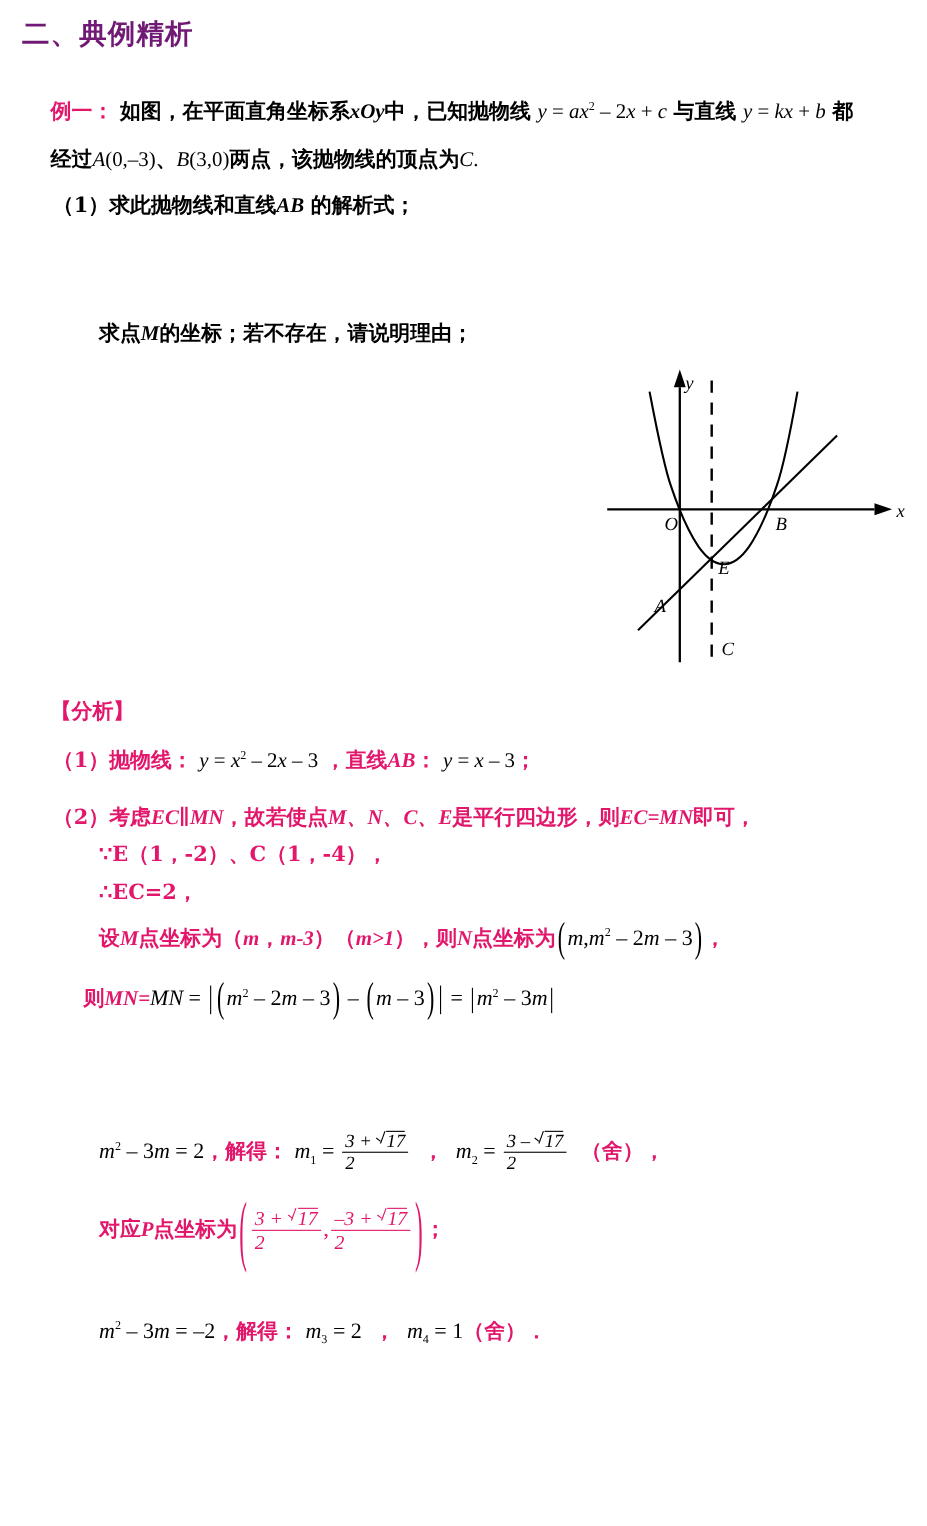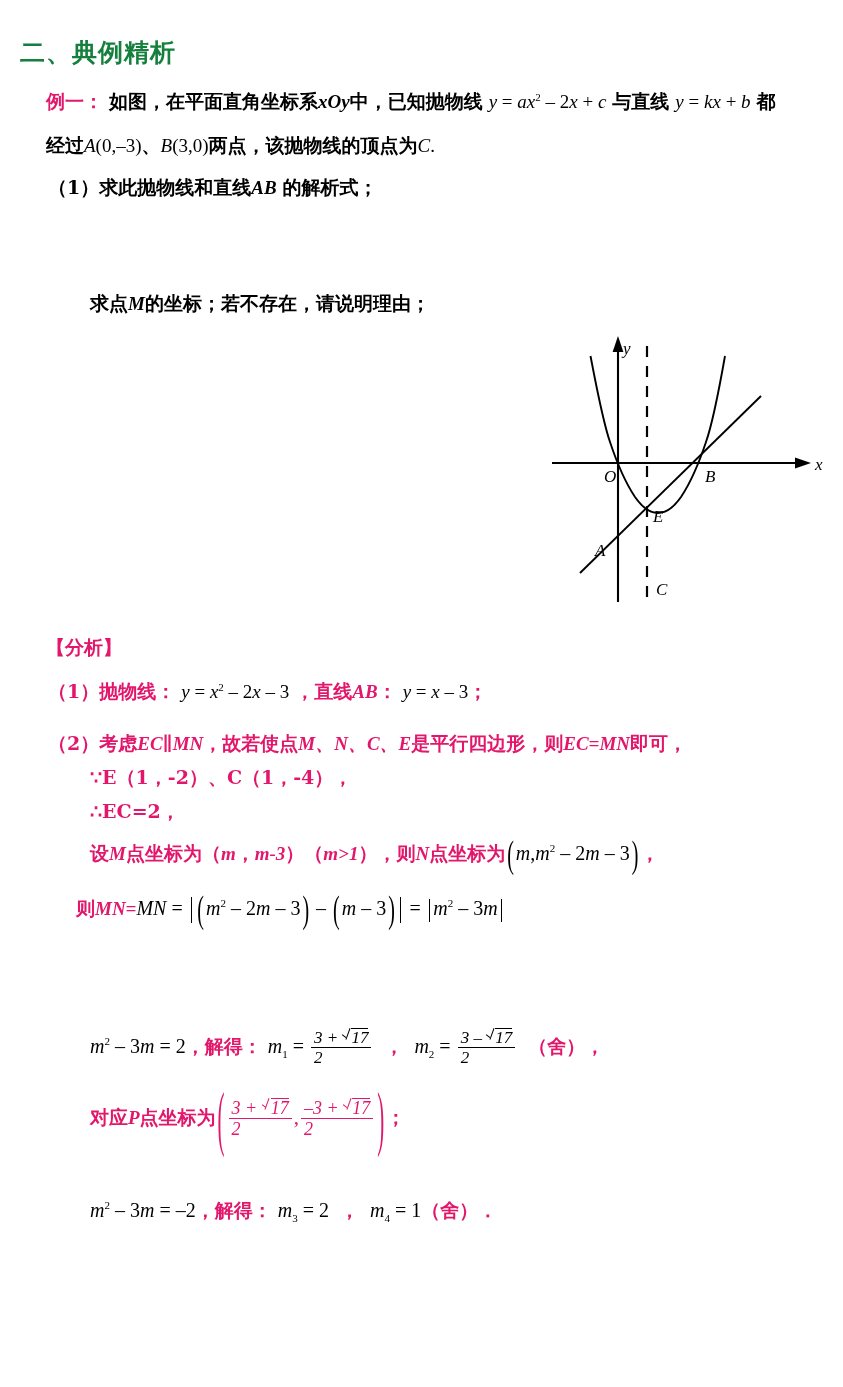--- a/index.html
+++ b/index.html
@@ -11,25 +11,25 @@
     overflow:hidden;
     position:relative;
   }
   .page{position:relative;width:843px;height:1387px;padding:0;box-sizing:border-box;}
 
   
   .pink{color:#e2176b;}
 
   
   .sec-title{
-    position:absolute; left:20px; top:36px;
+    position:absolute; left:20px; top:14px;
     font-size:25px; font-weight:bold;
     letter-spacing:1px;
     font-family:Liberation Sans, sans-serif;
-    color:#15803d;
+    color:#701a75;
   }
 
   
   .blk{position:absolute; font-size:19px; line-height:30px;margin-left:28px;}
   .cn{font-family:"DejaVu Serif","Liberation Serif",serif; font-weight:bold;}
 
   .mi{font-family:"Liberation Serif","DejaVu Serif",serif; font-style:italic;}
   .mn{font-family:"Liberation Serif","DejaVu Serif",serif; font-style:normal;}
   .mib{font-family:"Liberation Serif","DejaVu Serif",serif; font-style:italic; font-weight:bold;}
 

